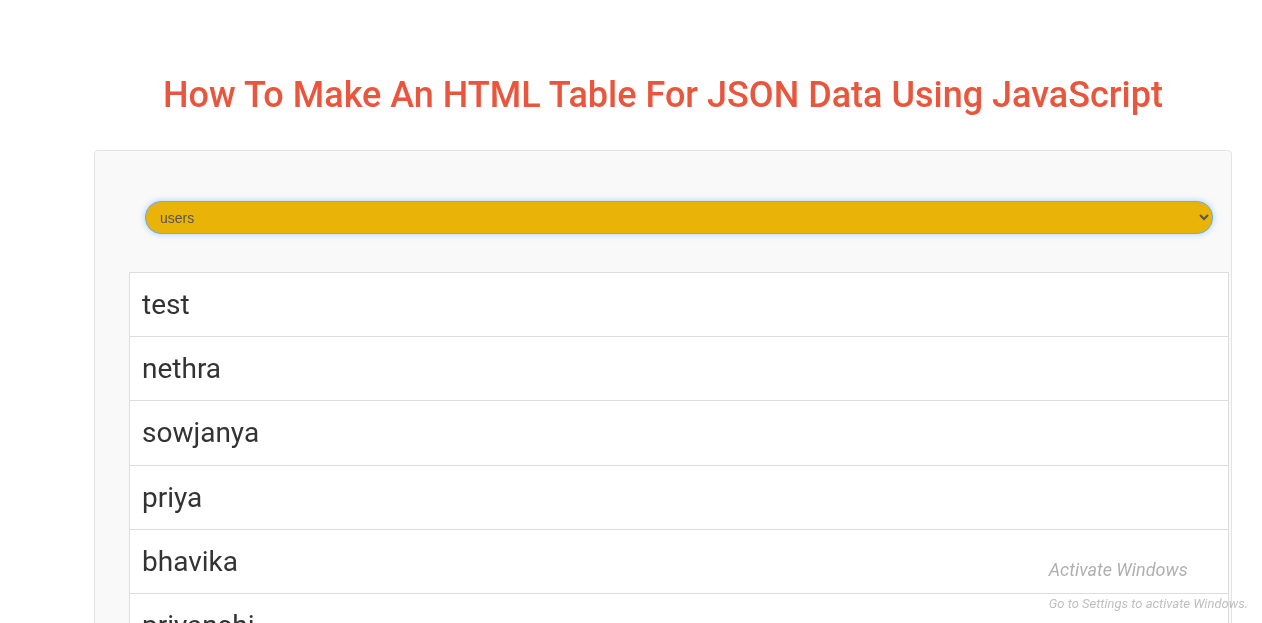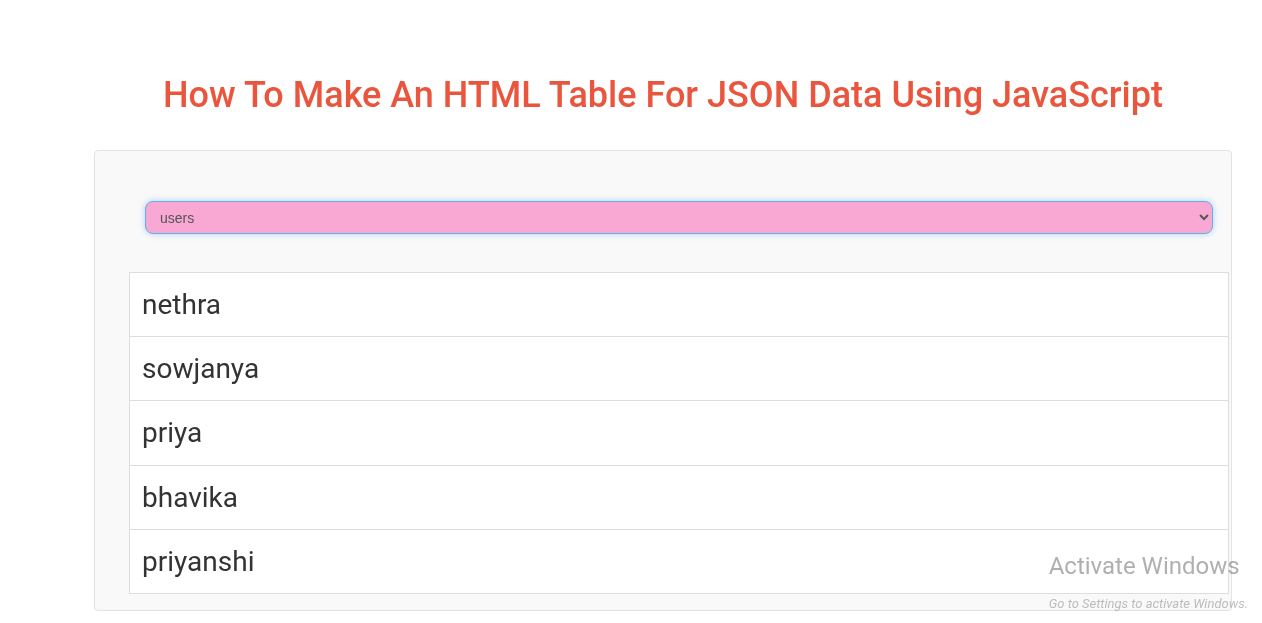--- a/index.html
+++ b/index.html
@@ -31,23 +31,23 @@
     }
     .select-wrap {
       margin-bottom: 22px;
     }
     .data-select {
       width: 100%;
       height: 33px;
       padding: 4px 10px;
       font-size: 14px;
       color: #555555;
-      background-color: #f9a8d4;
+      background-color: #eab308;
       border: 1px solid #66afe9;
-      border-radius: 8px;
+      border-radius: 16px;
       outline: none;
       box-shadow: 0 0 6px rgba(102, 175, 233, 0.55);
       appearance: auto;
     }
     .data-table {
       width: 100%;
       border-collapse: collapse;
       background: #ffffff;
       border: 1px solid #dddddd;
     }
@@ -61,23 +61,24 @@
     .activate-watermark {
       position: absolute;
       right: 14px;
       bottom: 12px;
       text-align: left;
       color: #7a7a7a;
       opacity: 0.55;
       pointer-events: none;
     }
     .activate-watermark .aw-title {
-      font-size: 24px;
+      font-size: 18px;
       font-weight: 400;
       color: #6f6f6f;
+      font-style: italic;
     }
     .activate-watermark .aw-sub {
       font-size: 13px;
       color: #8a8a8a;
       font-style: italic;
     }
   </style>
 </head>
 <body>
 
@@ -85,20 +86,23 @@
 
 <div class="main-panel">
   <div class="select-wrap">
     <select class="data-select">
       <option>users</option>
     </select>
   </div>
 
   <table class="data-table">
     <tbody>
+      <tr>
+          <td>test</td>
+        </tr>
       <tr>
           <td>nethra</td>
         </tr>
       <tr>
           <td>sowjanya</td>
         </tr>
       <tr>
           <td>priya</td>
         </tr>
       <tr>

